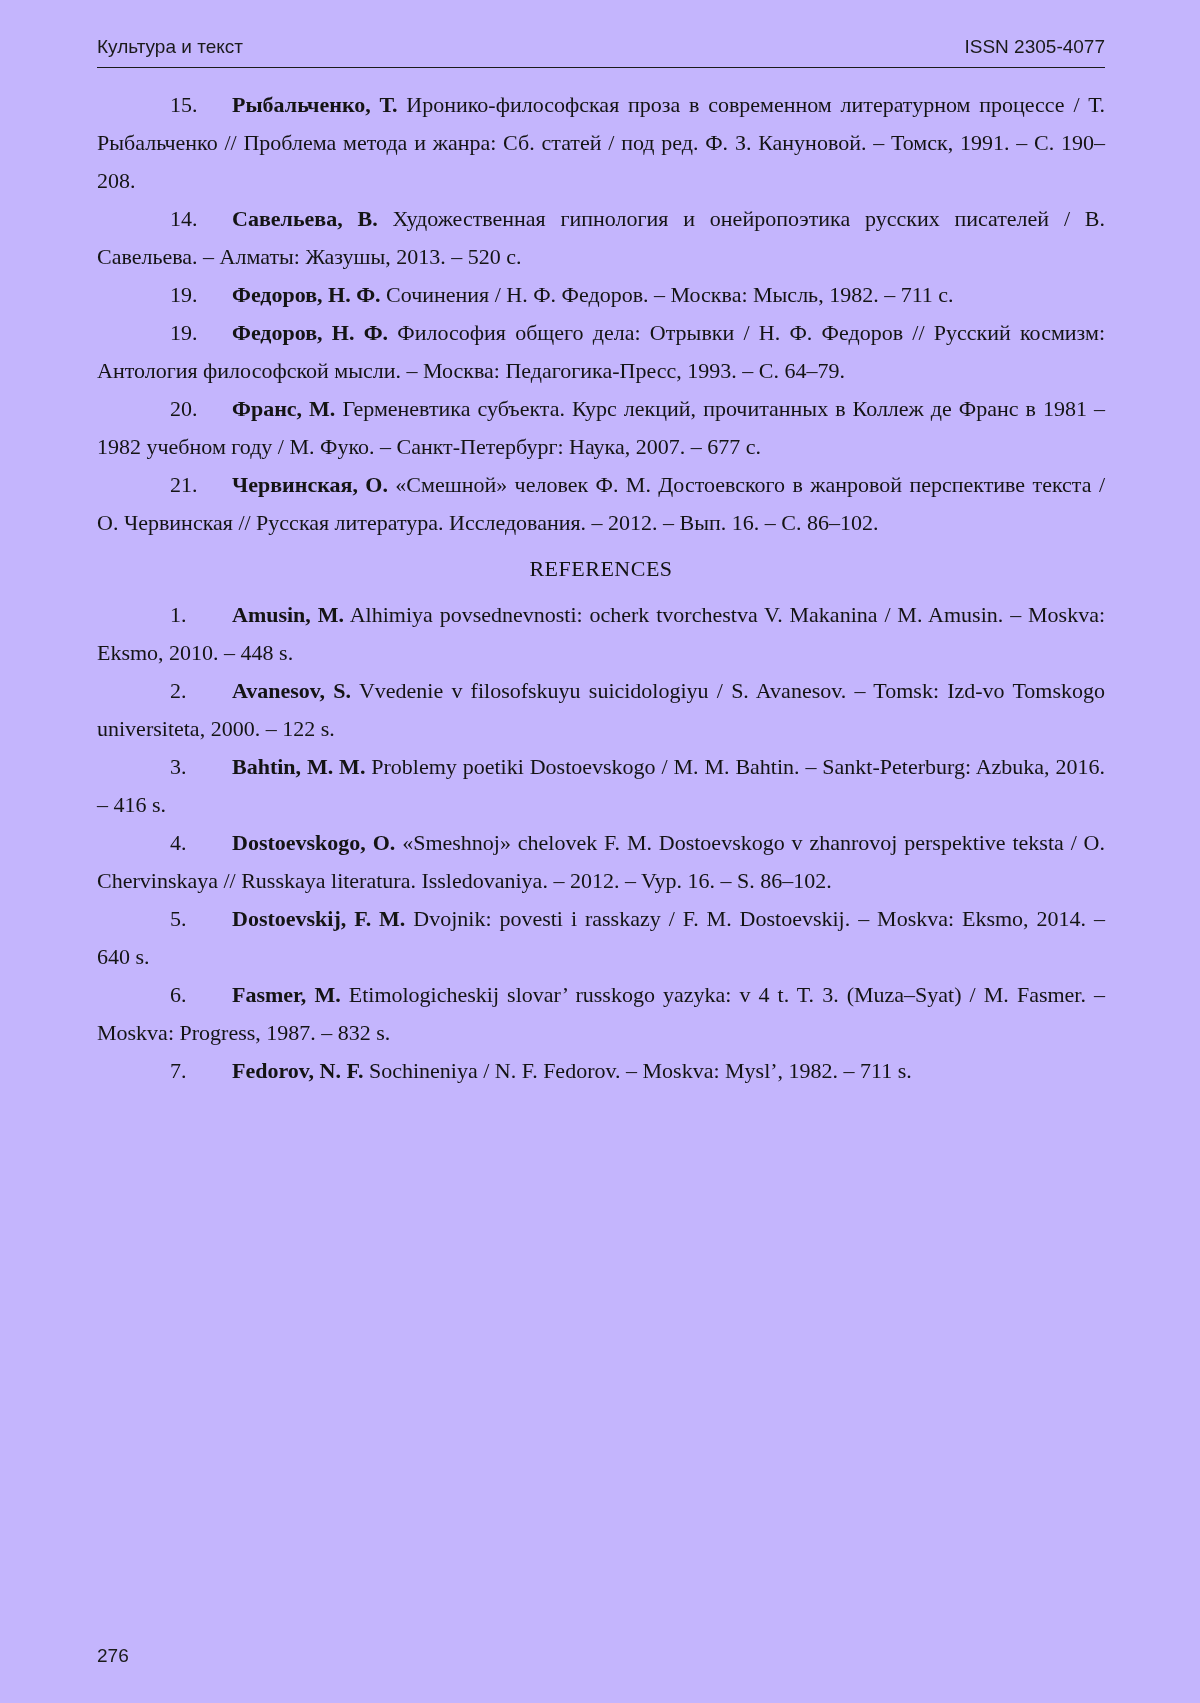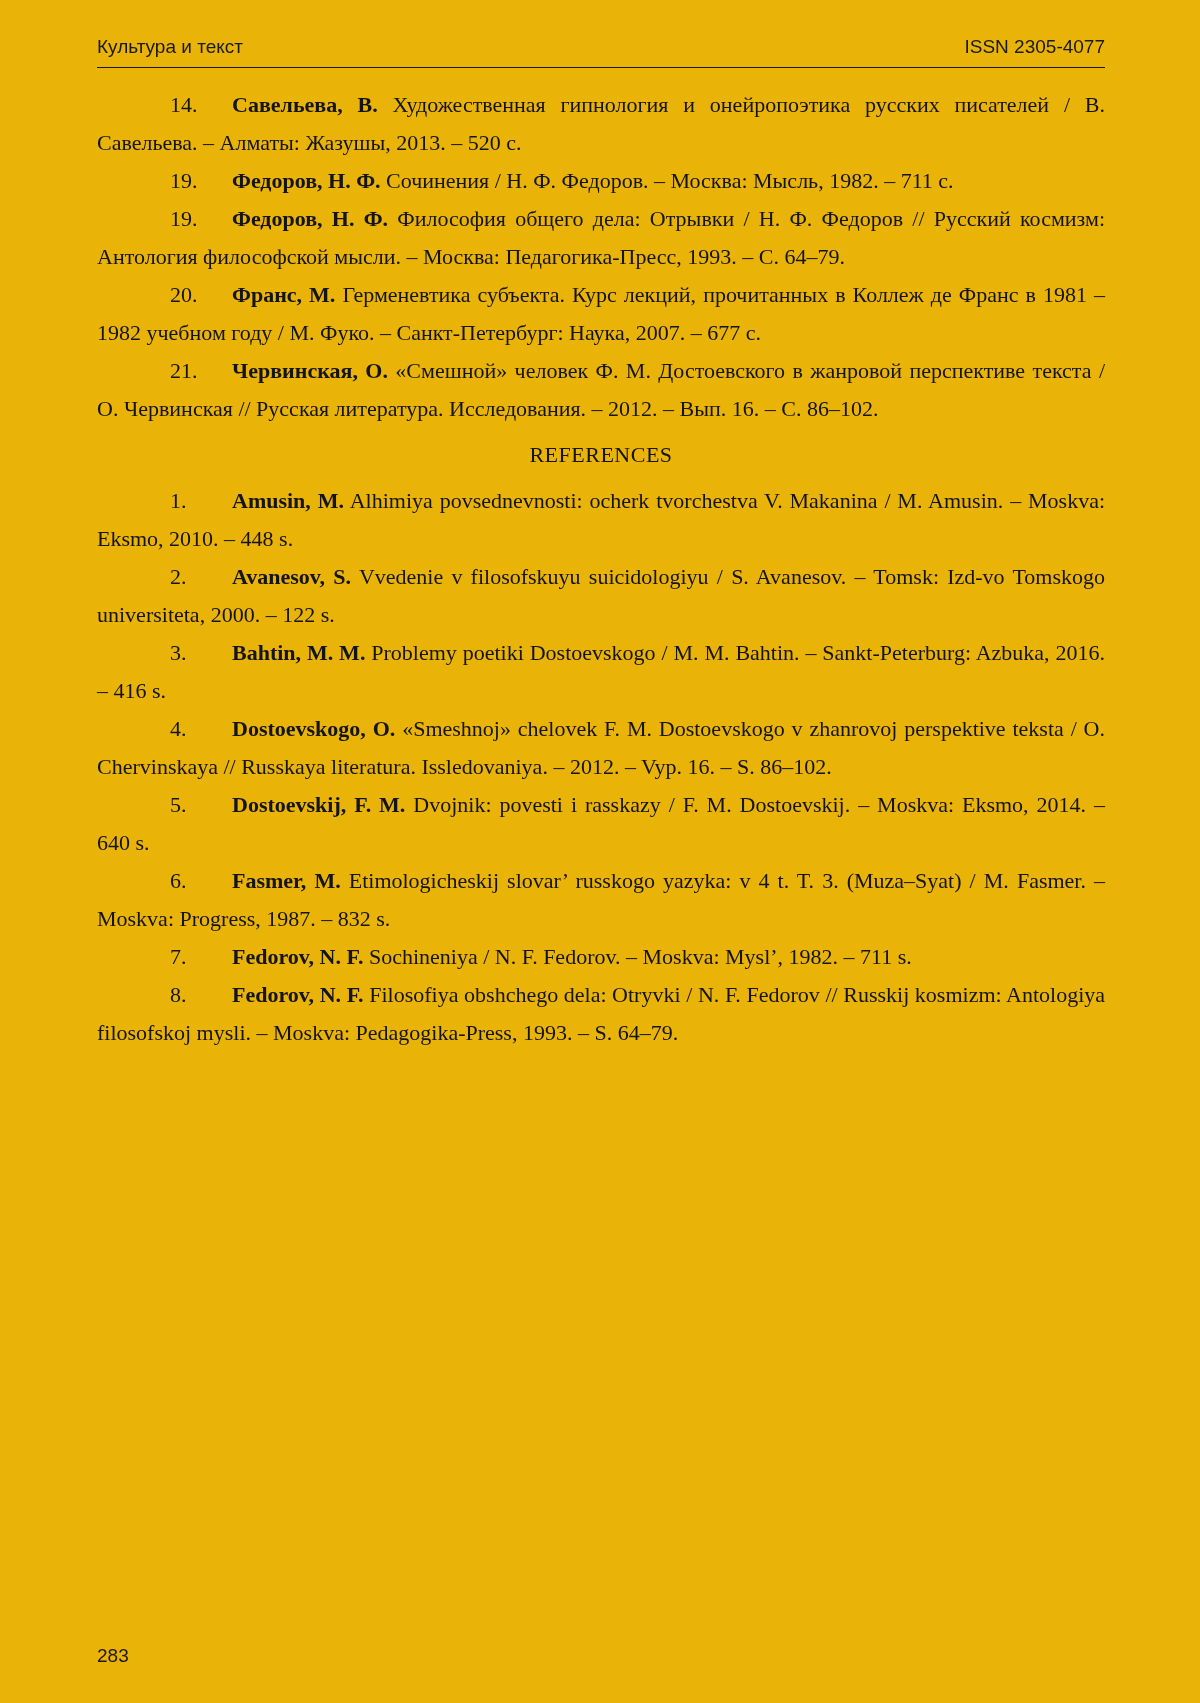--- a/index.html
+++ b/index.html
@@ -2,21 +2,21 @@
 <html lang="ru"><head>
 <meta charset="utf-8">
 <style>
   * { margin: 0; padding: 0; box-sizing: border-box; }
   html, body { background: #ffffff; }
   .page {
     position: relative;
     width: 1200px;
     height: 1703px;
     margin: 0 auto;
-    background: #eab308;
+    background: #c4b5fd;
     color: #161616;
     font-family: "Liberation Serif", serif;
     overflow: hidden;
   }
   .page-header {
     position: absolute;
     top: 36px;
     left: 97px;
     width: 1008px;
     display: flex;
@@ -73,20 +73,24 @@
 
 <div class="page">
 
   <header class="page-header">
     <span>Культура и текст</span>
     <span>ISSN 2305-4077</span>
   </header>
 
   <main class="refs">
     <section>
+  <p class="ref">
+    <span class="ref-num">15.</span><b class="ref-author">Рыбальченко, Т.</b>
+    <span class="ref-text">Иронико-философская проза в современном литературном процессе / Т. Рыбальченко // Проблема метода и жанра: Сб. статей / под ред. Ф. З. Кануновой. – Томск, 1991. – С. 190–208.</span>
+  </p>
 
   <p class="ref">
     <span class="ref-num">14.</span><b class="ref-author">Савельева, В.</b>
     <span class="ref-text">Художественная гипнология и онейропоэтика русских писателей / В. Савельева. – Алматы: Жазушы, 2013. – 520 с.</span>
   </p>
 
 
   <p class="ref">
     <span class="ref-num">19.</span><b class="ref-author">Федоров, Н. Ф.</b>
     <span class="ref-text">Сочинения / Н. Ф. Федоров. – Москва: Мысль, 1982. – 711 с.</span>
@@ -139,24 +143,20 @@
   <p class="ref">
     <span class="ref-num">6.</span><b class="ref-author">Fasmer, M.</b>
     <span class="ref-text">Etimologicheskij slovar’ russkogo yazyka: v 4 t. T. 3. (Muza–Syat) / M. Fasmer. – Moskva: Progress, 1987. – 832 s.</span>
   </p>
 
   <p class="ref">
     <span class="ref-num">7.</span><b class="ref-author">Fedorov, N. F.</b>
     <span class="ref-text">Sochineniya / N. F. Fedorov. – Moskva: Mysl’, 1982. – 711 s.</span>
   </p>
 
-  <p class="ref">
-    <span class="ref-num">8.</span><b class="ref-author">Fedorov, N. F.</b>
-    <span class="ref-text">Filosofiya obshchego dela: Otryvki / N. F. Fedorov // Russkij kosmizm: Antologiya filosofskoj mysli. – Moskva: Pedagogika-Press, 1993. – S. 64–79.</span>
-  </p>
 </section>
   </main>
 
   <footer class="page-footer">
-    <span>283</span>
+    <span>276</span>
   </footer>
 
 </div>
 
 </body></html>

